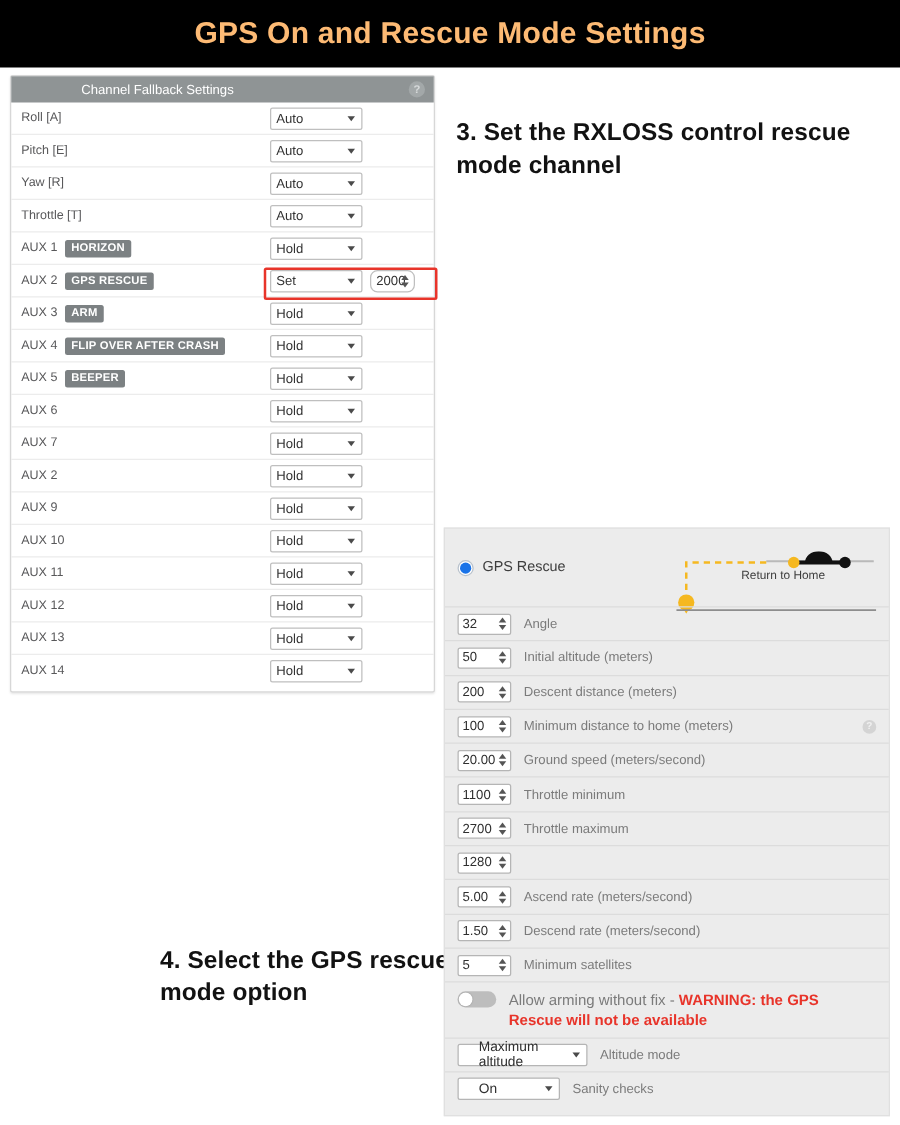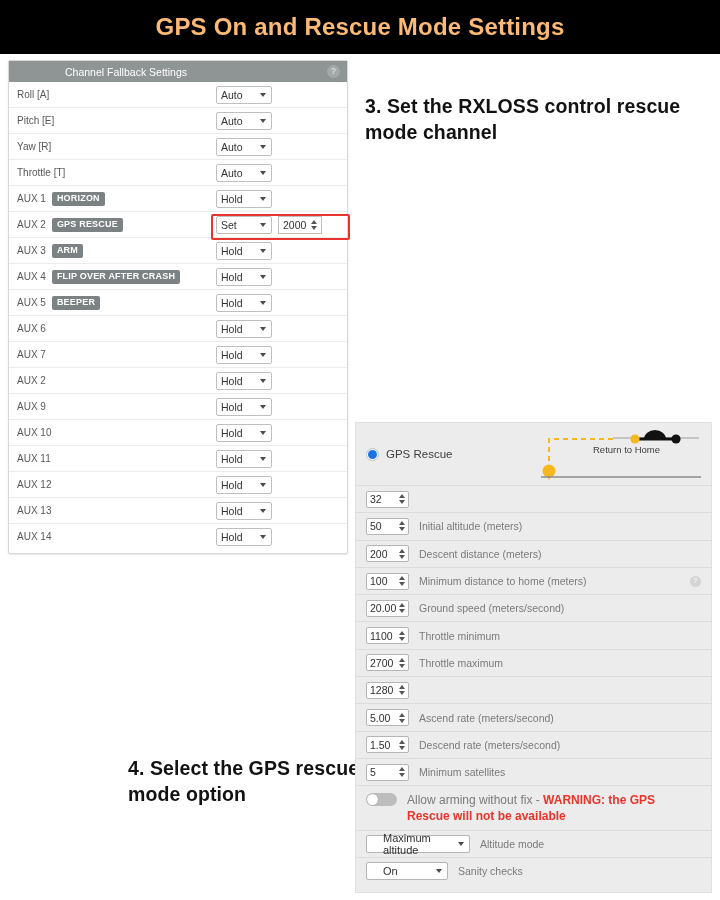--- a/index.html
+++ b/index.html
@@ -74,39 +74,39 @@
     border-radius:2px;
     letter-spacing:.2px;
     line-height:1;
     white-space:nowrap;
   }
   .fb-control{
     position:absolute;left:207px;top:50%;transform:translateY(-50%);
     display:flex;align-items:center;gap:6px;
   }
   .sel{
-    width:56px;height:18px;
+    width:74px;height:18px;
     border:1px solid #bfbfbf;border-radius:2px;
     background:#ffffff;
     font-size:10.5px;color:#333333;
     display:flex;align-items:center;
     padding:0 4px;
     box-sizing:border-box;
     position:relative;
   }
   .sel .caret{
     position:absolute;right:5px;top:50%;transform:translateY(-50%);
     width:0;height:0;
     border-left:3.5px solid transparent;
     border-right:3.5px solid transparent;
     border-top:4px solid #4a4a4a;
   }
   .num-spin{
-    width:44px;height:18px;
-    border:1px solid #bfbfbf;border-radius:0;
+    width:36px;height:18px;
+    border:1px solid #bfbfbf;border-radius:6px;
     background:#ffffff;
     font-size:10.5px;color:#333333;
     display:flex;align-items:center;
     padding:0 4px;
     box-sizing:border-box;
     position:relative;
   }
   .spin-arrows{
     position:absolute;right:4px;top:50%;transform:translateY(-50%);
     display:flex;flex-direction:column;gap:2px;
@@ -162,21 +162,21 @@
     display:flex;align-items:center;justify-content:center;
     box-sizing:border-box;
   }
   .radio .dot{
     width:9px;height:9px;border-radius:50%;
     background:#1a73e8;
   }
   .radio-label{font-size:11.5px;color:#3d3d3d;}
 
   .rth-illo{
-    position:absolute;right:10px;top:7px;
+    position:absolute;right:10px;top:18px;
     width:160px;height:50px;
   }
   .rth-text{
     position:absolute;left:52px;top:14px;
     font-size:9.5px;color:#3d3d3d;line-height:1.25;
   }
 
   .gps-row{
     height:27.3px;
     display:flex;align-items:center;
@@ -516,20 +516,21 @@
 
   <div id="gps-rows">
       <div class="gps-row">
         <div class="gps-num">
           <span>32</span>
           <span class="spin-arrows">
             <i class="up"></i>
             <i class="dn"></i>
           </span>
         </div>
+        <span class="gps-rowlabel">Angle</span>
       </div>
       <div class="gps-row">
         <div class="gps-num">
           <span>50</span>
           <span class="spin-arrows">
             <i class="up"></i>
             <i class="dn"></i>
           </span>
         </div>
         <span class="gps-rowlabel">Initial altitude (meters)</span>

